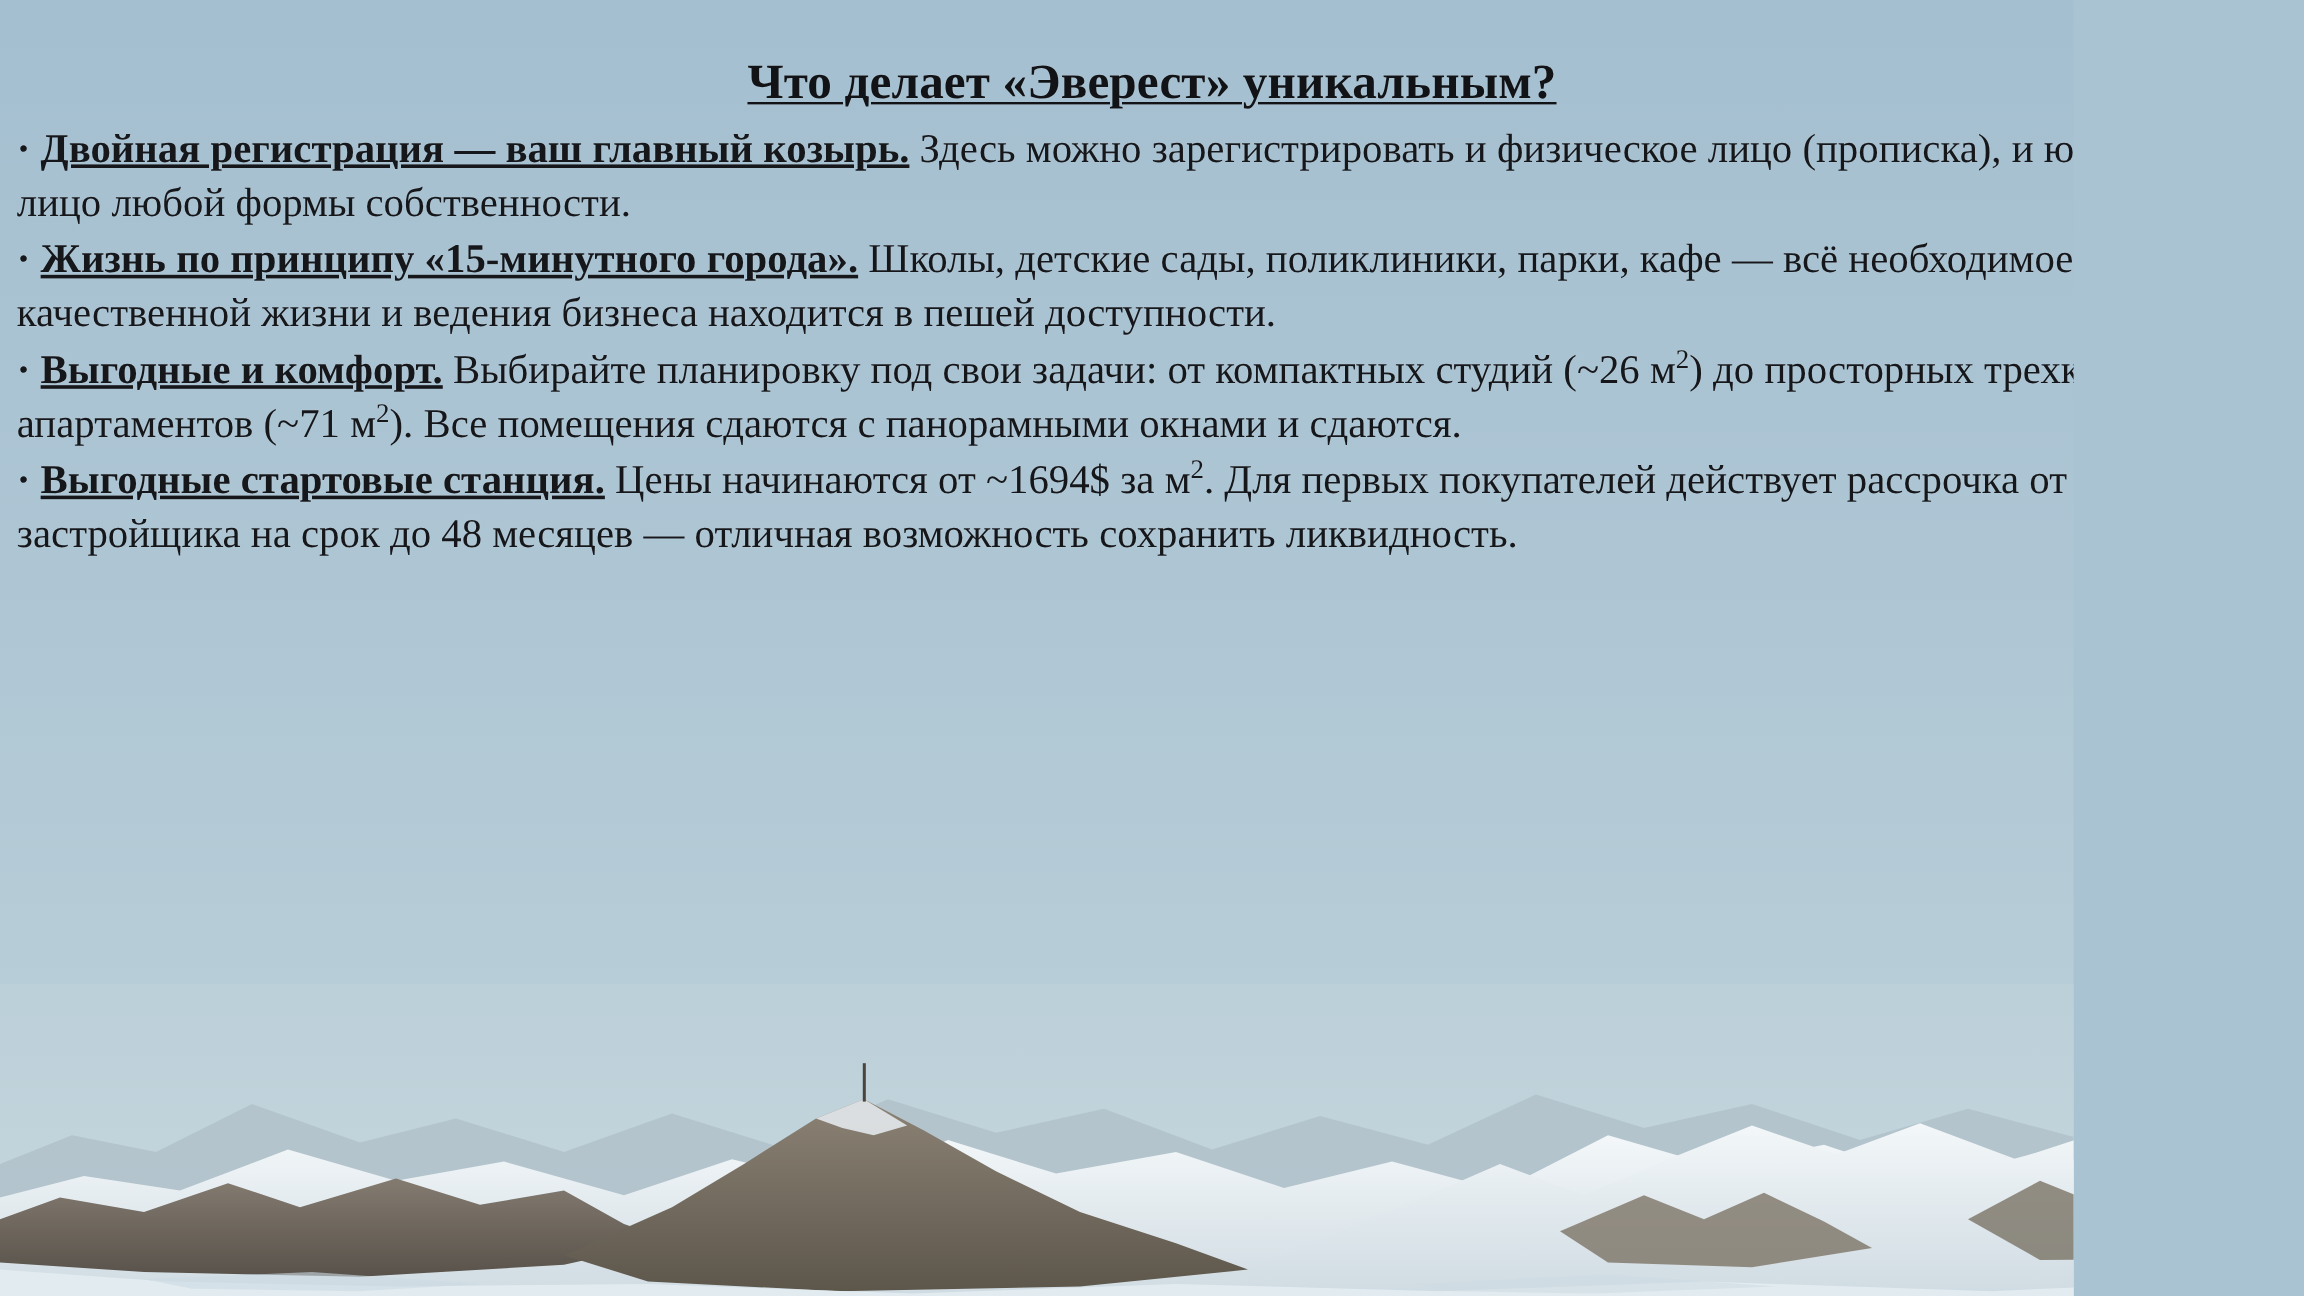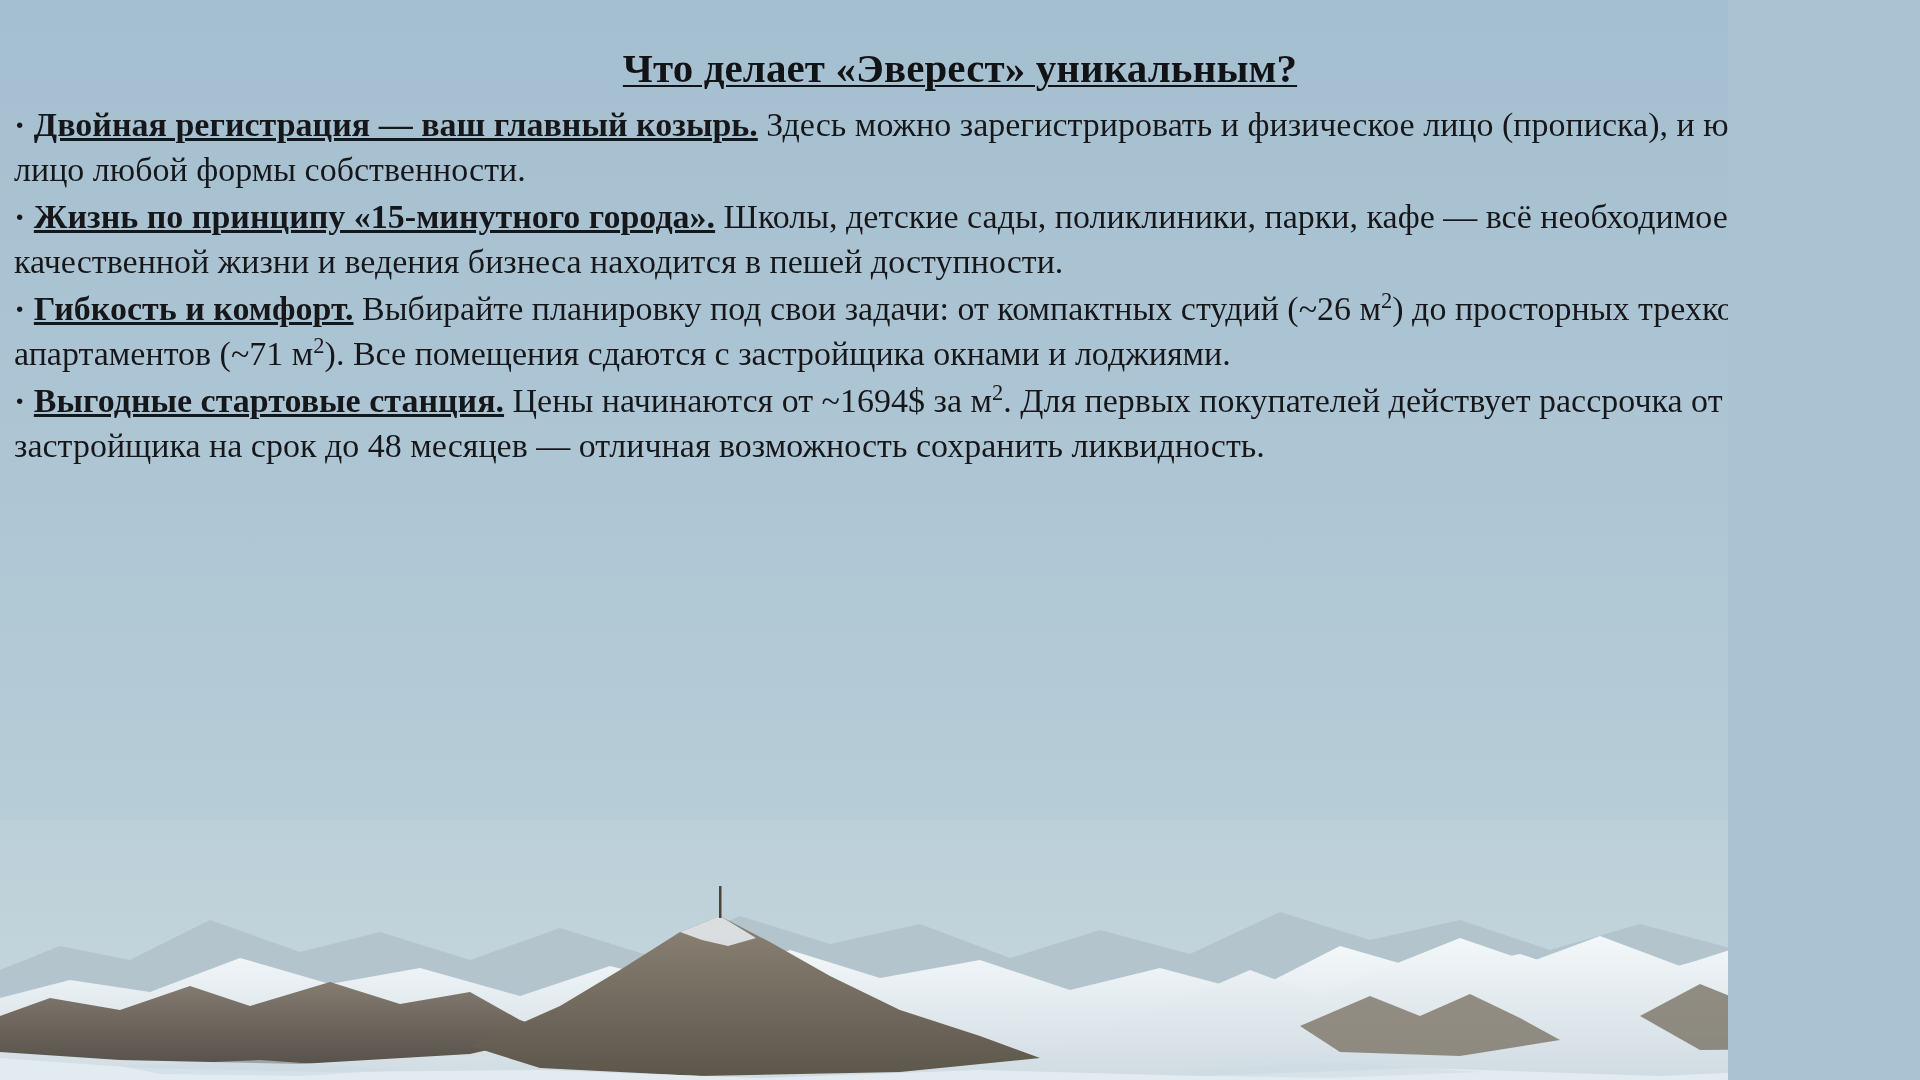--- a/index.html
+++ b/index.html
@@ -161,21 +161,21 @@
       </li>
 
 
       <li class="bullet">
         <span class="dot">·</span>
         <span class="lead">Жизнь по принципу «15-минутного города».</span><span> Школы, детские сады, поликлиники, парки, кафе — всё необходимое для качественной жизни и ведения бизнеса находится в пешей доступности.</span>
       </li>
 
       <li class="bullet">
         <span class="dot">·</span>
-        <span class="lead">Гибкость и комфорт.</span><span> Выбирайте планировку под свои задачи: от компактных студий (~26 м</span><span class="sup">2</span><span>) до просторных трехкомнатных апартаментов (~71 м</span><span class="sup">2</span><span>). Все помещения сдаются с застройщика окнами и лоджиями.</span>
+        <span class="lead">Выгодные и комфорт.</span><span> Выбирайте планировку под свои задачи: от компактных студий (~26 м</span><span class="sup">2</span><span>) до просторных трехкомнатных апартаментов (~71 м</span><span class="sup">2</span><span>). Все помещения сдаются с панорамными окнами и сдаются.</span>
       </li>
 
       <li class="bullet">
         <span class="dot">·</span>
         <span class="lead">Выгодные стартовые станция.</span><span> Цены начинаются от ~1694$ за м</span><span class="sup">2</span><span>. Для первых покупателей действует рассрочка от застройщика на срок до 48 месяцев — отличная возможность сохранить ликвидность.</span>
       </li>
 
     </ul>
   </div>
 </div>

